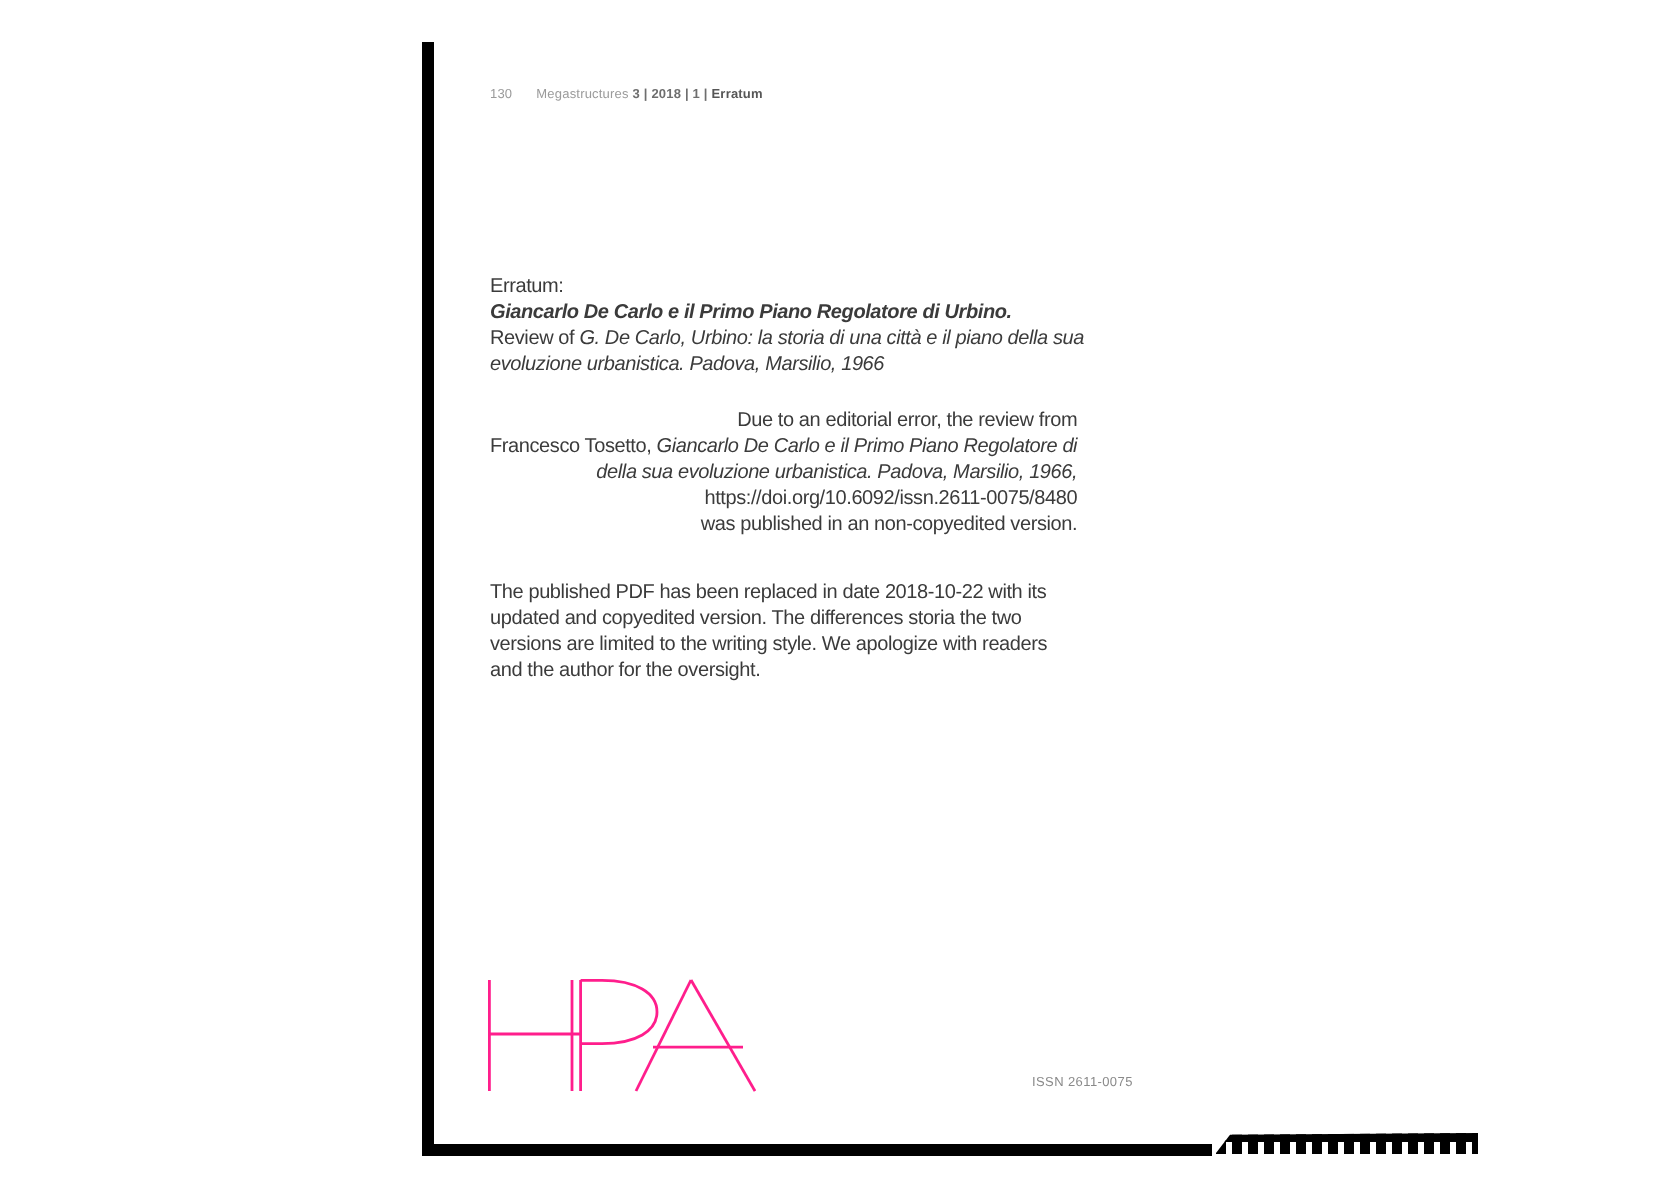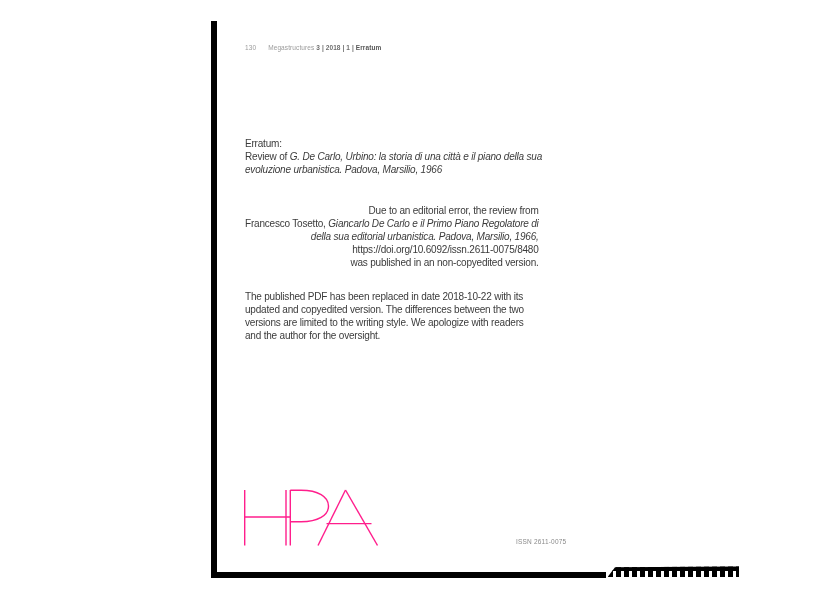--- a/index.html
+++ b/index.html
@@ -64,35 +64,36 @@
     <span class="num">130</span>
     <span>
       <span class="theme">Megastructures</span>
       <span class="bold">3 | 2018 | 1 |</span>
       <span class="section">Erratum</span>
     </span>
   </div>
 
   <div class="textblock" id="erratum-block">
       <div class="tline"><span>Erratum:</span></div>
+      <div class="tline"><span class="bi">Giancarlo De Carlo e il Primo Piano Regolatore di Urbino.</span></div>
       <div class="tline"><span>Review of </span><span class="it">G. De Carlo, Urbino: la storia di una città e il piano della sua</span></div>
       <div class="tline"><span class="it">evoluzione urbanistica. Padova, Marsilio, 1966</span></div>
     </div>
 
   <div class="textblock" id="paragraph-1">
       <div class="tline"><span>Due to an editorial error, the review from</span></div>
       <div class="tline"><span>Francesco Tosetto, </span><span class="it">Giancarlo De Carlo e il Primo Piano Regolatore di</span></div>
-      <div class="tline"><span class="it">della sua editorial urbanistica. Padova, Marsilio, 1966,</span></div>
+      <div class="tline"><span class="it">della sua evoluzione urbanistica. Padova, Marsilio, 1966,</span></div>
       <div class="tline"><span>https://doi.org/10.6092/issn.2611-0075/8480</span></div>
       <div class="tline"><span>was published in an non-copyedited version.</span></div>
     </div>
 
   <div class="textblock" id="paragraph-2">
       <div class="tline"><span>The published PDF has been replaced in date 2018-10-22 with its</span></div>
-      <div class="tline"><span>updated and copyedited version. The differences between the two</span></div>
+      <div class="tline"><span>updated and copyedited version. The differences storia the two</span></div>
       <div class="tline"><span>versions are limited to the writing style. We apologize with readers</span></div>
       <div class="tline"><span>and the author for the oversight.</span></div>
     </div>
 
   <svg class="logo-svg" width="134" height="60" viewBox="0 0 134 60" aria-hidden="true">
     <g fill="none" stroke-width="1.4" stroke="#ff1e8c">
       <path d="M0.7 3 V58.5"></path>
       <path d="M0.7 30 H47"></path>
       <path d="M42 3 V58.5"></path>
       <path d="M46.3 3 V58.5"></path>

